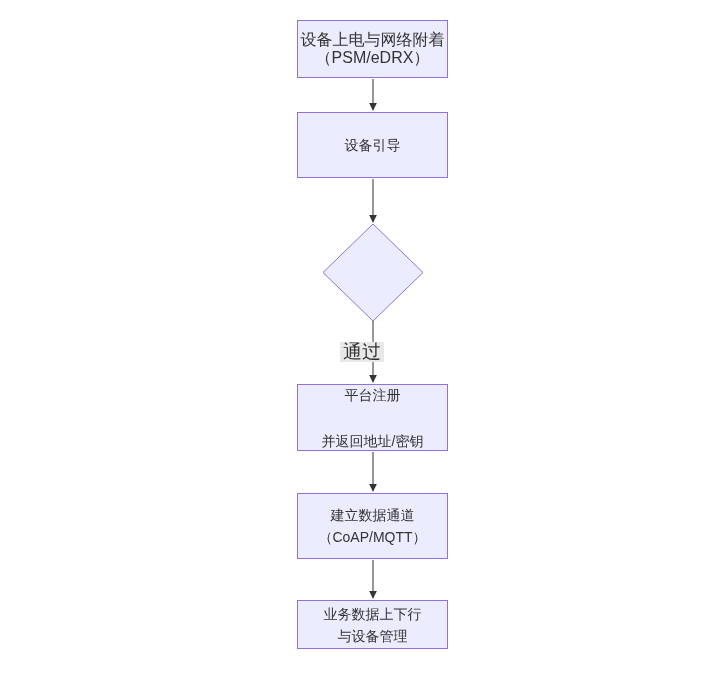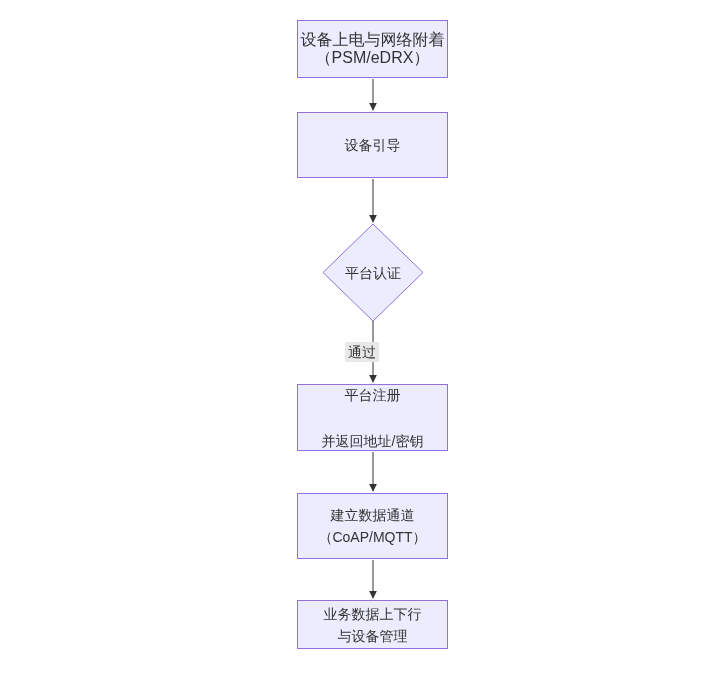--- a/index.html
+++ b/index.html
@@ -56,21 +56,21 @@
     line-height: 18px;
     color: var(--text);
   }
   .edge-label {
     position: absolute;
     left: 362px;
     top: 352px;
     transform: translate(-50%, -50%);
     background: var(--edge-label-bg);
     color: var(--text);
-    font-size: 14px;
+    font-size: 19px;
     line-height: 18px;
     padding: 1px 3px;
     white-space: nowrap;
   }
   line.edge { stroke: var(--arrow); stroke-width: 1px; }
   polygon.diamond-shape { fill: var(--node-fill); stroke: var(--node-border); stroke-width: 1px; }
 </style>
 </head>
 <body>
 
@@ -92,21 +92,20 @@
 
   <div class="node node-a">
     <div>设备上电与网络附着</div>
     <div>（PSM/eDRX）</div>
   </div>
 
   <div class="node node-b">
     <div>设备引导</div>
   </div>
 
-  <div class="diamond-label">平台认证</div>
 
   <div class="edge-label">通过</div>
 
   <div class="node node-d">
     <div>平台注册</div>
     <div>并返回地址/密钥</div>
   </div>
 
   <div class="node node-e">
     <div>建立数据通道</div>

